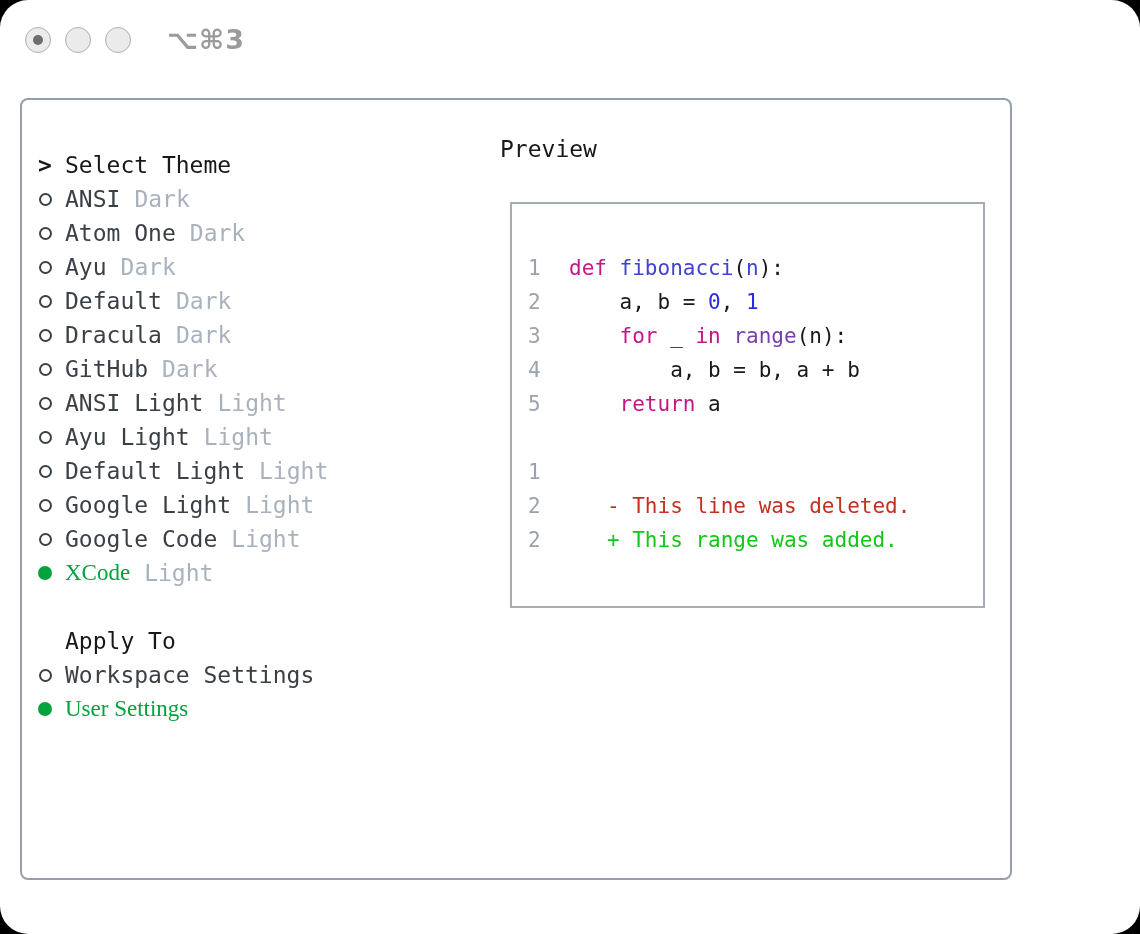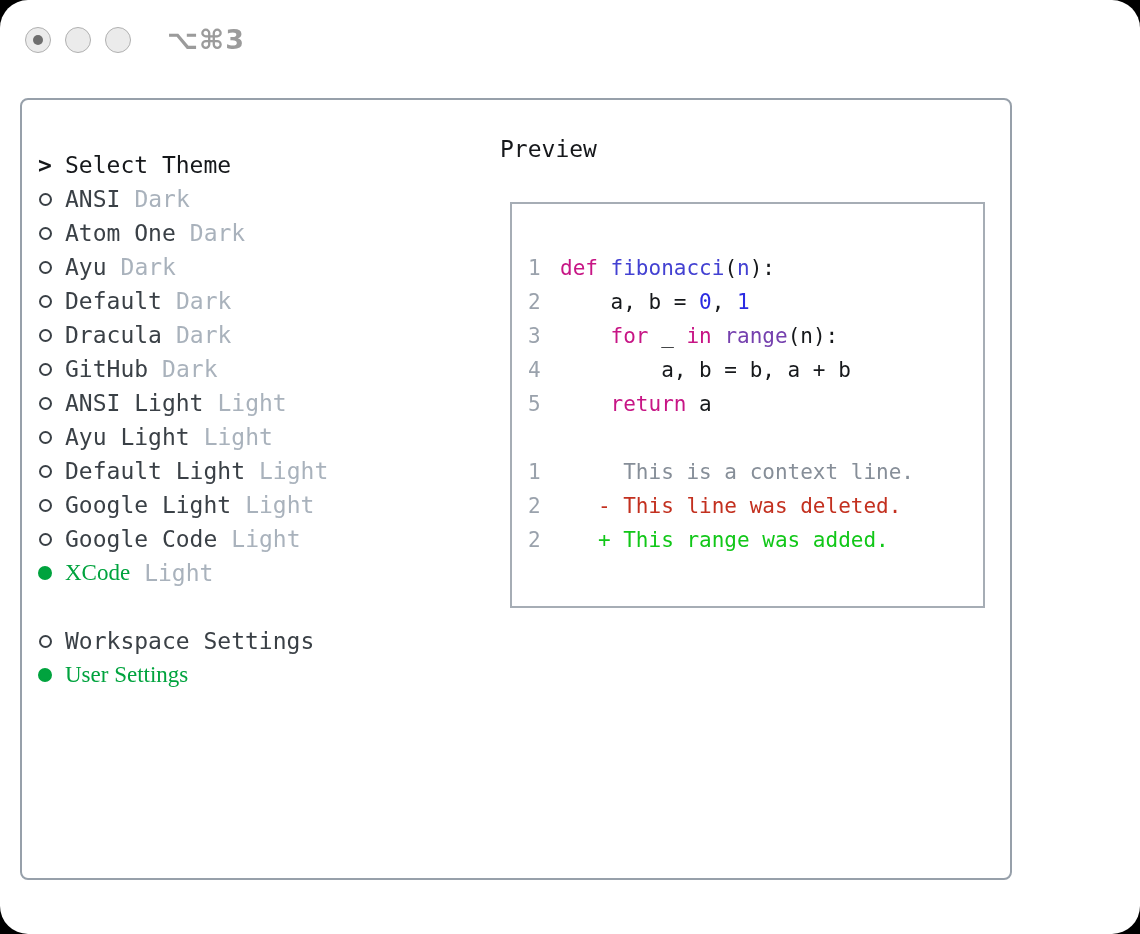--- a/index.html
+++ b/index.html
@@ -47,21 +47,21 @@
 
   
   .preview-header-row { position:absolute; left:478px; top:32px; height:34px; display:flex; align-items:center; font-size:23px; }
   .preview-box {
     position:absolute; left:488px; top:102px; width:475px; height:406px;
     border:2px solid var(--preview-border,#A6ADB5); padding:47px 16px;
     font-size:21px;
   }
   .code-row { display:flex; align-items:center; height:34px; }
   .line-num { flex:0 0 13px; color:var(--line-num,#9AA2AC); }
-  .code-content { white-space:pre; margin-left:19px; color:var(--ink,#16181B); }
+  .code-content { white-space:pre; margin-left:28px; color:var(--ink,#16181B); }
   .tok-plain   { color:var(--ink,#16181B); }
   .tok-keyword { color:var(--kw,#C71585); }
   .tok-function{ color:var(--fn,#4341D2); }
   .tok-param   { color:var(--fn,#4341D2); }
   .tok-builtin { color:var(--builtin,#7540AE); }
   .tok-number  { color:var(--num-blue,#2B2BE2); }
   .tok-context { color:var(--ctx,#868E98); }
   .tok-deleted { color:var(--del,#C3301F); }
   .tok-added   { color:var(--add,#11C718); }
 </style>
@@ -182,20 +182,24 @@
     <span class="marker">
               <i class="radio"></i>
             </span>
     <span class="theme-name">XCode</span>
     <span class="variant">Light</span>
   </div>
 </div>
 
       <div class="spacer"></div>
 
+      <div class="row">
+        <span class="marker"></span>
+        <span class="apply-header">Apply To</span>
+      </div>
 
       <div id="apply-options">
   <div class="row option-row">
     <span class="marker">
               <i class="radio"></i>
             </span>
     <span class="option-label">Workspace Settings</span>
   </div>
 
   <div class="row option-row selected">
@@ -241,21 +245,20 @@
     <span class="code-content"><span class="tok-plain">    </span><span class="tok-keyword">return</span><span class="tok-plain"> a</span></span>
   </div>
 
   <div class="code-row">
     <span class="line-num"></span>
     <span class="code-content"></span>
   </div>
 
   <div class="code-row">
     <span class="line-num">1</span>
-    <span class="code-content"><span class="tok-context">     This is a context line.</span></span>
   </div>
 
   <div class="code-row">
     <span class="line-num">2</span>
     <span class="code-content"><span class="tok-deleted">   - This line was deleted.</span></span>
   </div>
 
   <div class="code-row">
     <span class="line-num">2</span>
     <span class="code-content"><span class="tok-added">   + This range was added.</span></span>

